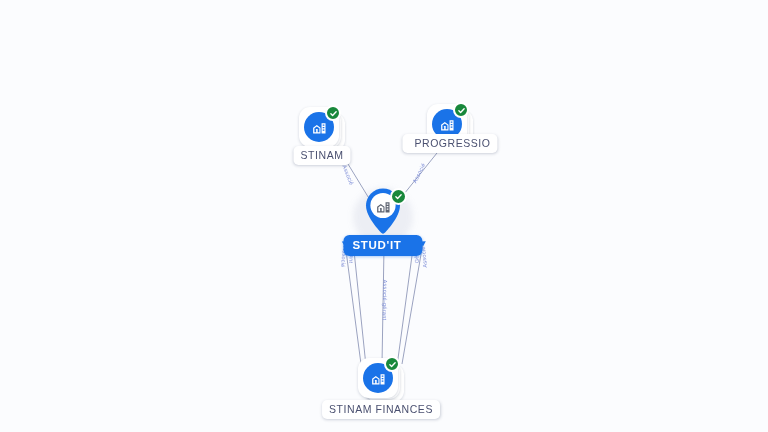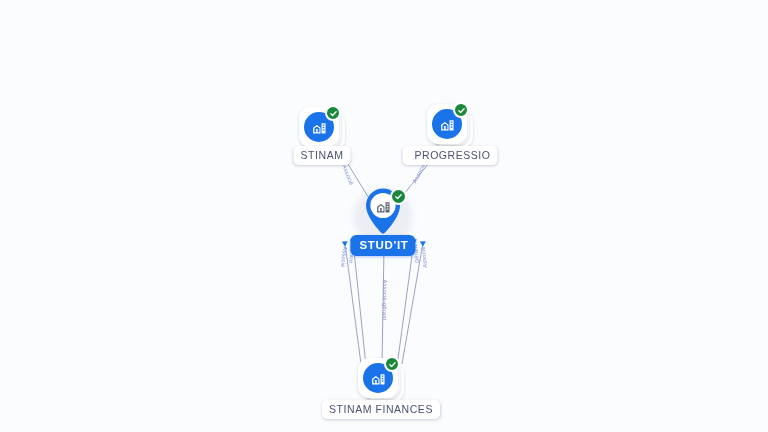--- a/index.html
+++ b/index.html
@@ -120,21 +120,21 @@
     width: 17px;
     height: 17px;
   }
   .node-label.focus-label {
     background: #1a73e8;
     color: #ffffff;
     font-weight: bold;
     font-size: 11.5px;
     letter-spacing: .7px;
     border-radius: 6px;
-    padding: 4px 7px 5px 9px;
+    padding: 4px 21px 5px 9px;
     box-shadow: 0 1px 3px rgba(26,115,232,0.35);
   }
 
   
   .edge-label {
     position: absolute;
     white-space: nowrap;
     color: #7b8bd6;
     font-size: 5.6px;
     letter-spacing: .25px;
@@ -215,21 +215,21 @@
               <path fill="#ffffff" d="M14.9 6.1h5.6v14.4h-5.6V6.1zm1.6 1.7v1.7h2.4V7.8h-2.4zm0 3.5v1.7h2.4v-1.7h-2.4zm0 3.5v1.7h2.4v-1.7h-2.4z"></path>
             </svg>
           </div>
           <div class="verified">
             <svg width="9" height="9" viewBox="0 0 24 24" aria-hidden="true">
               <path fill="none" stroke="#ffffff" stroke-width="3.6" stroke-linecap="round" stroke-linejoin="round" d="M5 12.7l4.6 4.6L19 7.4"></path>
             </svg>
           </div>
         </div>
       </div>
-      <div class="node-label" style="left: 450px; top: 146px; padding-left: 12px;">PROGRESSIO</div>
+      <div class="node-label" style="left: 450px; top: 134px; padding-left: 12px;">PROGRESSIO</div>
       <div class="node focus" style="left: 383px; top: 216px;">
         <div class="halo"></div>
         <div class="pin-wrap">
           <svg width="48" height="58" viewBox="0 0 48 58" aria-hidden="true">
             <path d="M24 2.5c-9.4 0-17 7.6-17 17 0 11.6 13.9 25.9 15.6 27.6a2 2 0 0 0 2.8 0C27.1 45.4 41 31.1 41 19.5c0-9.4-7.6-17-17-17z" fill="#1a73e8"></path>
             <circle cx="24" cy="19.5" r="12.6" fill="#ffffff"></circle>
           </svg>
           <div style="position: absolute; left: 15px; top: 11px; width: 18px; height: 18px; display: flex; align-items: center; justify-content: center;">
             <svg width="17" height="17" viewBox="0 0 24 24" aria-hidden="true">
               <path fill="#5f6572" d="M3 20.5v-8.2l5.2-3.9 5.2 3.9v8.2H3zm1.8-1.8h2.5v-3h2.1v3h2.5v-5.5L8.2 10.6 4.8 13.2v5.5z"></path>

